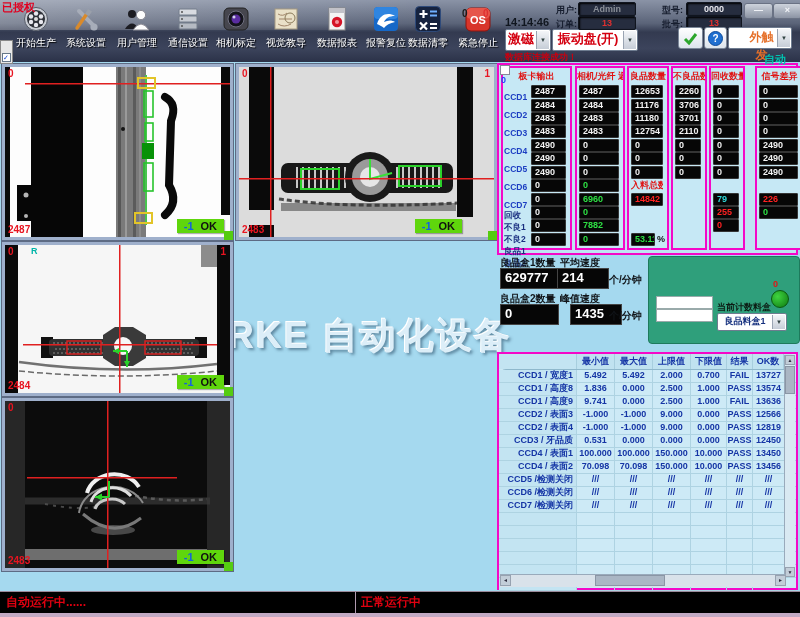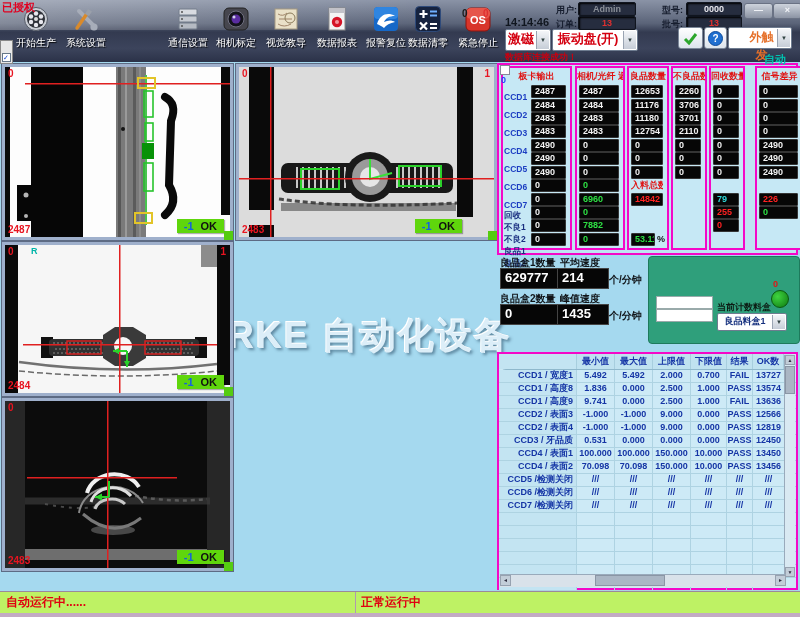--- a/index.html
+++ b/index.html
@@ -93,21 +93,21 @@
   .rc{font-weight:bold;font-size:9px;color:#1535a5;text-align:center;border-right:1px solid #aed3e2;box-sizing:border-box;white-space:nowrap;overflow:hidden;}
   .w0{width:78px;text-align:right;padding-right:3px;background:#c3e4f2;}
   .w1,.w2,.w3{width:38px;} .w4{width:36px;} .w5{width:26px;} .w6{width:31px;border-right:none;}
   .vscroll{position:absolute;right:1px;top:1px;width:10px;height:222px;background:#d9e9f2;border-left:1px solid #9ab;z-index:3;}
   .vscroll .arr{position:absolute;left:0;width:10px;height:10px;background:#c2cdd8;border:1px solid #97a2b0;box-sizing:border-box;font-size:5px;text-align:center;line-height:8px;color:#334;}
   .vscroll .thumb{position:absolute;left:0;top:11px;width:10px;height:28px;background:#aab6c4;border:1px solid #8a96a5;box-sizing:border-box;}
   .hscroll{position:absolute;left:1px;bottom:1px;height:12px;width:286px;background:#d9e2ea;z-index:3;border-top:1px solid #9ab;}
   .hscroll .arr{position:absolute;top:0;width:11px;height:11px;background:#c2cdd8;border:1px solid #97a2b0;box-sizing:border-box;font-size:5px;text-align:center;line-height:9px;color:#334;}
   .hscroll .thumb{position:absolute;top:0;left:95px;width:70px;height:11px;background:#aab6c4;border:1px solid #8a96a5;box-sizing:border-box;}
   
-  #statusbar{left:0;top:591px;width:800px;height:22px;background:#bef264;border-top:1px solid #9a8a9a;z-index:4;}
+  #statusbar{left:0;top:591px;width:800px;height:22px;background:#000000;border-top:1px solid #9a8a9a;z-index:4;}
   #statusbar .cell{position:absolute;top:0;height:22px;line-height:21px;color:#e00010;font-weight:bold;font-size:12px;}
   #statusbar .div{position:absolute;left:355px;top:0;width:1px;height:22px;background:#b09ab0;}
   #bottomstrip{left:0;top:613px;width:800px;height:4px;background:#c3aac3;z-index:4;}
 </style>
 </head>
 <body>
 
 <div id="app">
 
   <div id="toolbar" class="abs"></div>
@@ -133,20 +133,29 @@
     <span class="lb">开始生产</span>
   </div>
   <div class="tb-btn" style="left:60px">
     <svg class="ic" viewBox="0 0 28 28">
         <path d="M7,6 L22,21" stroke="#a7adb9" stroke-width="4" stroke-linecap="round"></path>
         <circle cx="22" cy="22" r="3.6" fill="#a7adb9"></circle>
         <path d="M5,23 L14,10" stroke="#d98a2b" stroke-width="3.4" stroke-linecap="round"></path>
         <path d="M13,9 l3,-5 4,2.5 -3,4.5 z" fill="#9aa0aa"></path>
       </svg>
     <span class="lb">系统设置</span>
+  </div>
+  <div class="tb-btn" style="left:111px">
+    <svg class="ic" viewBox="0 0 28 28">
+        <circle cx="9" cy="9" r="4" fill="#1c1c22"></circle>
+        <path d="M2,24 q7,-11 14,0 z" fill="#1c1c22"></path>
+        <circle cx="18" cy="10" r="4.6" fill="#fdfdfd" stroke="#8a8a94"></circle>
+        <path d="M10,25 q8,-12 16,0 z" fill="#fdfdfd" stroke="#8a8a94"></path>
+      </svg>
+    <span class="lb">用户管理</span>
   </div>
   <div class="tb-btn" style="left:162px">
     <svg class="ic" viewBox="0 0 28 28">
         <g stroke="#737c8a">
           <rect x="5" y="4" width="18" height="6" rx="1" fill="#d8dbe1"></rect>
           <rect x="5" y="11" width="18" height="6" rx="1" fill="#c6cad2"></rect>
           <rect x="5" y="18" width="18" height="6" rx="1" fill="#b5bac3"></rect>
         </g>
         <g fill="#555">
           <circle cx="8" cy="7" r="1"></circle>
@@ -819,21 +828,21 @@
   <span class="abs stats-zero">0</span>
 
   <span class="abs sp-lb" style="left:500px;top:256px">良品盒1数量</span>
   <span class="abs sp-lb" style="left:560px;top:256px">平均速度</span>
   <span class="sp-box" style="left:500px;top:268px;width:53px;height:19px">629777</span>
   <span class="sp-box" style="left:557px;top:268px;width:46px;height:19px">214</span>
   <span class="abs sp-unit" style="left:609px;top:273px">个/分钟</span>
   <span class="abs sp-lb" style="left:500px;top:292px">良品盒2数量</span>
   <span class="abs sp-lb" style="left:560px;top:292px">峰值速度</span>
   <span class="sp-box" style="left:500px;top:304px;width:53px;height:19px">0</span>
-  <span class="sp-box" style="left:557px;top:304px;width:46px;height:19px">1435</span>
+  <span class="sp-box" style="left:570px;top:304px;width:46px;height:19px">1435</span>
   <span class="abs sp-unit" style="left:609px;top:309px">个/分钟</span>
 
   <div class="abs" id="greenpanel">
     <span class="gp-zero">0</span>
     <span class="led"></span>
     <span class="gp-input" style="top:39px"></span>
     <span class="gp-input" style="top:52px"></span>
     <span class="gp-lb">当前计数料盒</span>
     <div class="dd gp-dd">
       <span class="val">良品料盒1</span>

